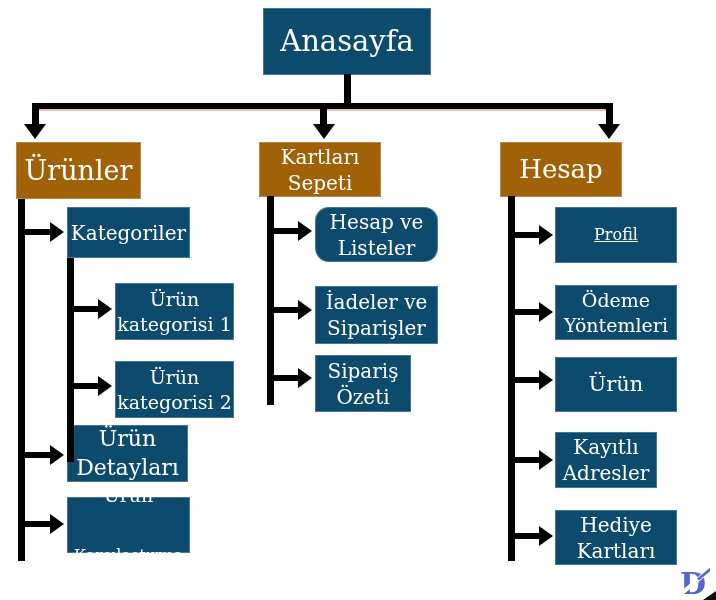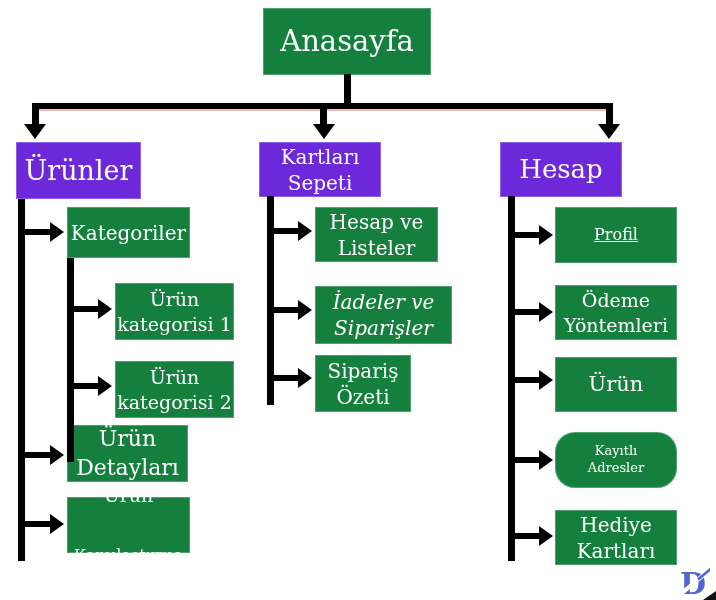--- a/index.html
+++ b/index.html
@@ -9,41 +9,41 @@
     font-family:"DejaVu Serif", serif;overflow:hidden;
   }
   .stage{position:absolute;inset:0;width:716px;height:600px;}
 
   
   .node{
     position:absolute;display:flex;flex-direction:column;align-items:center;
     justify-content:center;text-align:center;color:#ffffff;z-index:1;
     line-height:1.3;box-shadow:0 0 0 1px rgba(255,255,255,0.25) inset;
   }
-  .blue{background:#15803d;}
-  .pink{background:#6d28d9;}
+  .blue{background:#0c4a6e;}
+  .pink{background:#a16207;}
   .node span{white-space:pre-line;}
 
   #n-home        {left:263px;top:8px;  width:168px;height:67px;font-size:29px;}
   #n-urunler     {left:16px; top:142px;width:125px;height:57px;font-size:27px;}
   #n-alisveris   {left:259px;top:142px;width:122px;height:55px;font-size:20px;}
   #n-hesap      {left:500px;top:142px;width:122px;height:55px;font-size:26px;}
   #n-kategoriler {left:67px; top:207px;width:123px;height:51px;font-size:20px;}
   #n-kat1        {left:115px;top:283px;width:119px;height:57px;font-size:19px;}
   #n-kat2        {left:115px;top:361px;width:119px;height:57px;font-size:19px;}
   #n-detaylar    {left:67px; top:425px;width:121px;height:57px;font-size:22px;}
   #n-karsilastirma{left:67px;top:497px;width:123px;height:56px;font-size:19px;}
   #n-karsilastirma .l2{font-size:16px;margin-top:39px;}
-  #n-hlisteler   {left:315px;top:207px;width:123px;height:55px;font-size:20px;}
-  #n-iadeler     {left:315px;top:286px;width:137px;height:58px;font-size:20px;font-style:italic;}
+  #n-hlisteler   {left:315px;top:207px;width:123px;height:55px;font-size:20px;border-radius:14px;}
+  #n-iadeler     {left:315px;top:286px;width:123px;height:58px;font-size:20px;}
   #n-sozeti      {left:315px;top:355px;width:96px;height:57px;font-size:20px;}
   #n-profil      {left:555px;top:207px;width:122px;height:56px;font-size:16px;text-decoration:underline;}
   #n-odeme       {left:555px;top:285px;width:122px;height:55px;font-size:19px;}
   #n-sifre       {left:555px;top:357px;width:122px;height:55px;font-size:21px;}
-  #n-adresler    {left:555px;top:432px;width:122px;height:56px;font-size:13px;border-radius:20px;}
+  #n-adresler    {left:555px;top:432px;width:102px;height:56px;font-size:20px;}
   #n-hediye      {left:555px;top:510px;width:122px;height:55px;font-size:20px;}
 
   
   .line{position:absolute;background:#000;z-index:2;}
   .pinkshadow{box-shadow:0 2px 0 #f5bcbe;}
   .head-down{position:absolute;width:0;height:0;z-index:2;
     border-left:11px solid transparent;border-right:11px solid transparent;
     border-top:15px solid #000;}
   .head-right{position:absolute;width:0;height:0;z-index:2;
     border-top:10px solid transparent;border-bottom:10px solid transparent;

